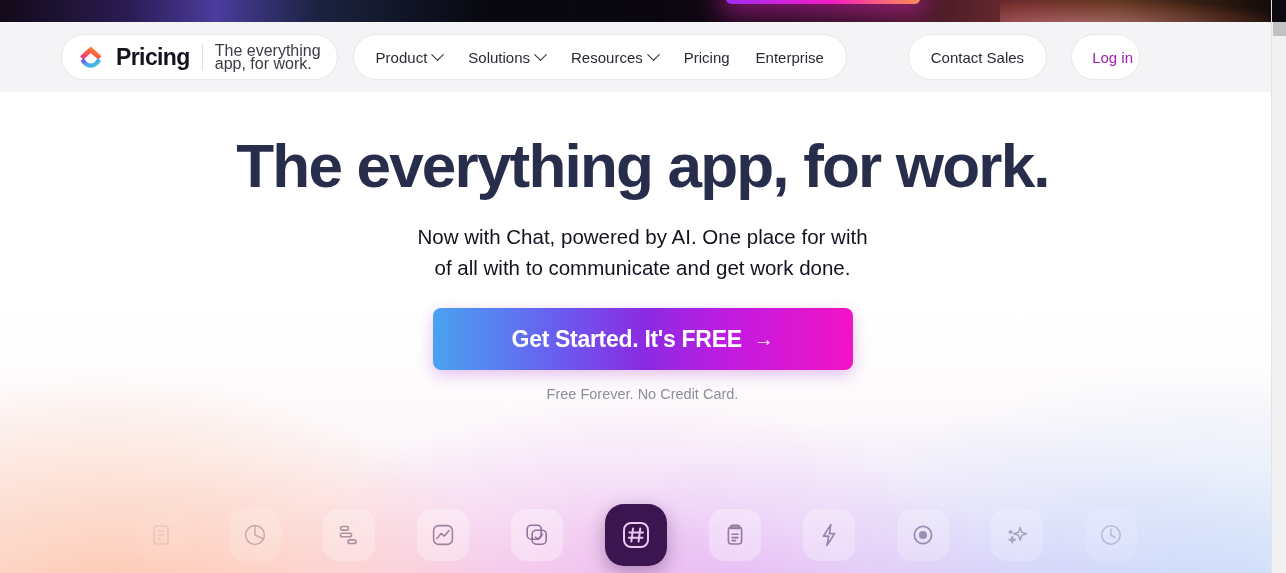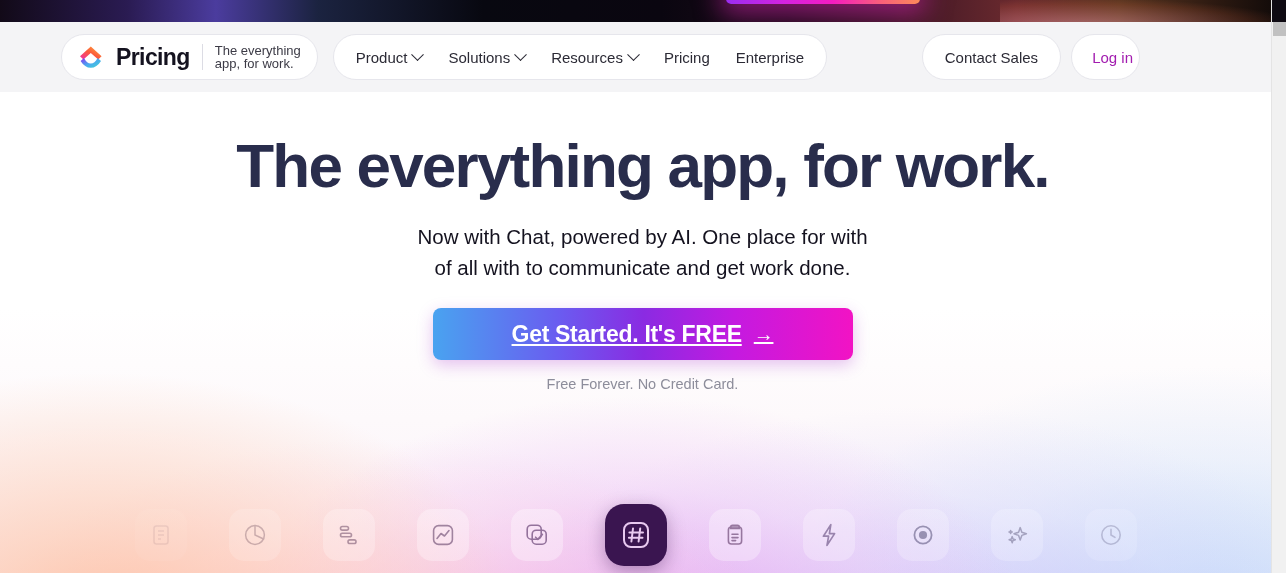--- a/index.html
+++ b/index.html
@@ -72,31 +72,31 @@
 
   .pill {
     background:#ffffff; border:1px solid #e6e6ec; border-radius:26px;
     display:flex; align-items:center; height:46px;
   }
 
   .logo-pill { margin-left:61px; padding:0 16px 0 16px; gap:12px; }
   .logo-mark { width:26px; height:24px; position:relative; flex:none; }
   .logo-word { font-size:23px; font-weight:bold; color:#14121f; letter-spacing:-.6px; }
   .logo-div { width:1px; height:26px; background:#dcdce4; }
-  .logo-tag { font-size:13px; line-height:13.5px; color:#3c3b46; }
+  .logo-tag { font-size:16px; line-height:13.5px; color:#3c3b46; }
 
   .nav-pill { margin-left:15px; padding:0 22px; gap:26px; }
   .nav-item {
     font-size:15px; color:#2b2a35; display:flex; align-items:center; gap:6px;
     cursor:pointer; white-space:nowrap;
   }
   .chev { width:9px; height:9px; border-right:1.7px solid #2b2a35; border-bottom:1.7px solid #2b2a35;
           transform:rotate(45deg) translate(-2px,-2px); }
 
-  .right-group { margin-left:auto; margin-right:131px; display:flex; align-items:center; gap:10px; }
+  .right-group { margin-left:auto; margin-right:131px; display:flex; align-items:center; gap:24px; }
   .contact-pill { padding:0 22px; }
   .contact-pill span { font-size:15px; color:#2b2a35; white-space:nowrap; }
   .auth-pill { padding:0 6px 0 20px; gap:14px; }
   .login { font-size:15px; color:#a21caf; cursor:pointer; white-space:nowrap; }
   .signup {
     background:linear-gradient(90deg,#4e5fe8 0%, #7c35e6 45%, #b01ae4 100%);
     color:#fff; font-size:15px; font-weight:bold; border:0; border-radius:20px;
     padding:9px 17px; cursor:pointer; white-space:nowrap;
   }
 
@@ -107,25 +107,24 @@
     color:#292d4c; letter-spacing:-1.8px;
   }
   .sub {
     margin-top:20px; font-size:20.5px; line-height:31px; color:#14121f;
   }
   .sub b { font-weight:normal; }
 
   .cta-wrap { margin-top:25px; }
   .cta {
     display:inline-flex; align-items:center; justify-content:center; gap:12px;
-    width:420px; height:52px; border:0; border-radius:8px; cursor:pointer;
+    width:420px; height:62px; border:0; border-radius:8px; cursor:pointer;
     background:linear-gradient(90deg,#49a3f0 0%, #6a5cf0 30%, #8a2be2 50%, #c41ae0 72%, #f213c4 100%);
     color:#ffffff; font-size:23px; font-weight:bold; letter-spacing:-.3px;
     box-shadow:0 5px 16px rgba(160,40,200,.28);
-    text-decoration:underline;
   }
   .cta .arrow { font-size:20px; font-weight:normal; }
 
   .fineprint { margin-top:16px; font-size:14.5px; color:#8d8d9b; }
 
   
   .iconrow {
     position:absolute; left:0; top:504px; width:1271px; height:62px;
     display:flex; align-items:center; justify-content:center; gap:42px; z-index:10;
   }

